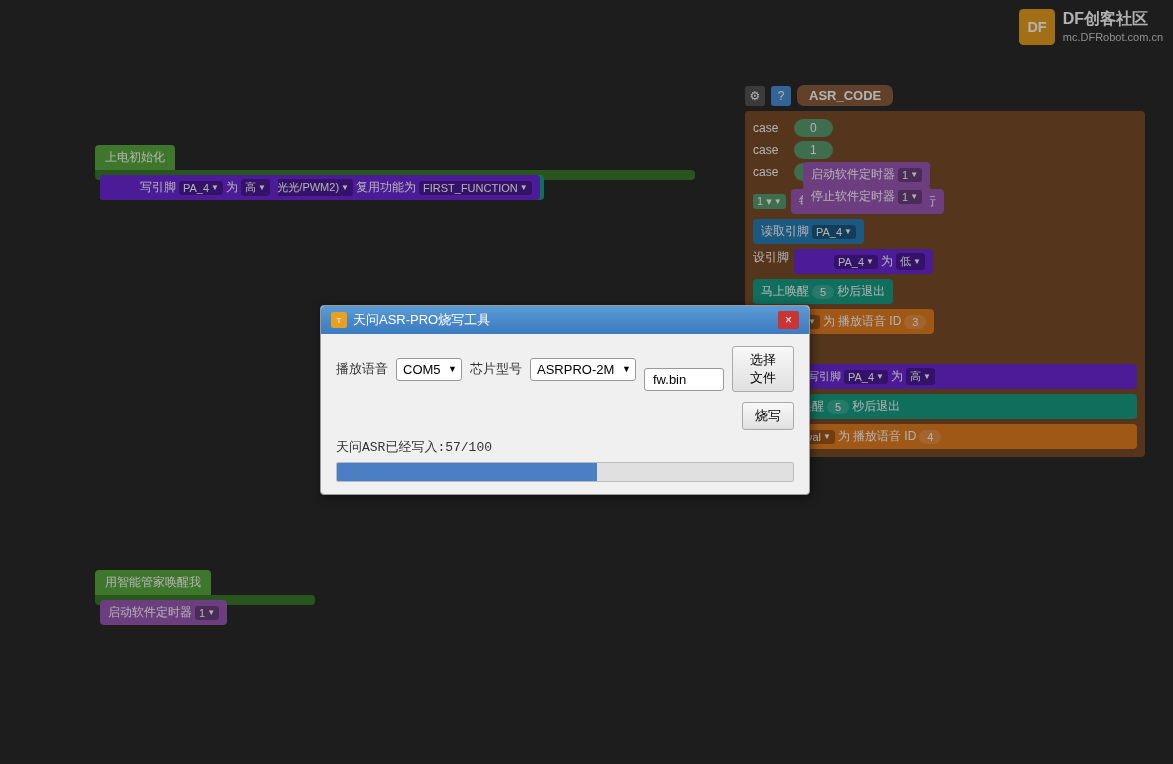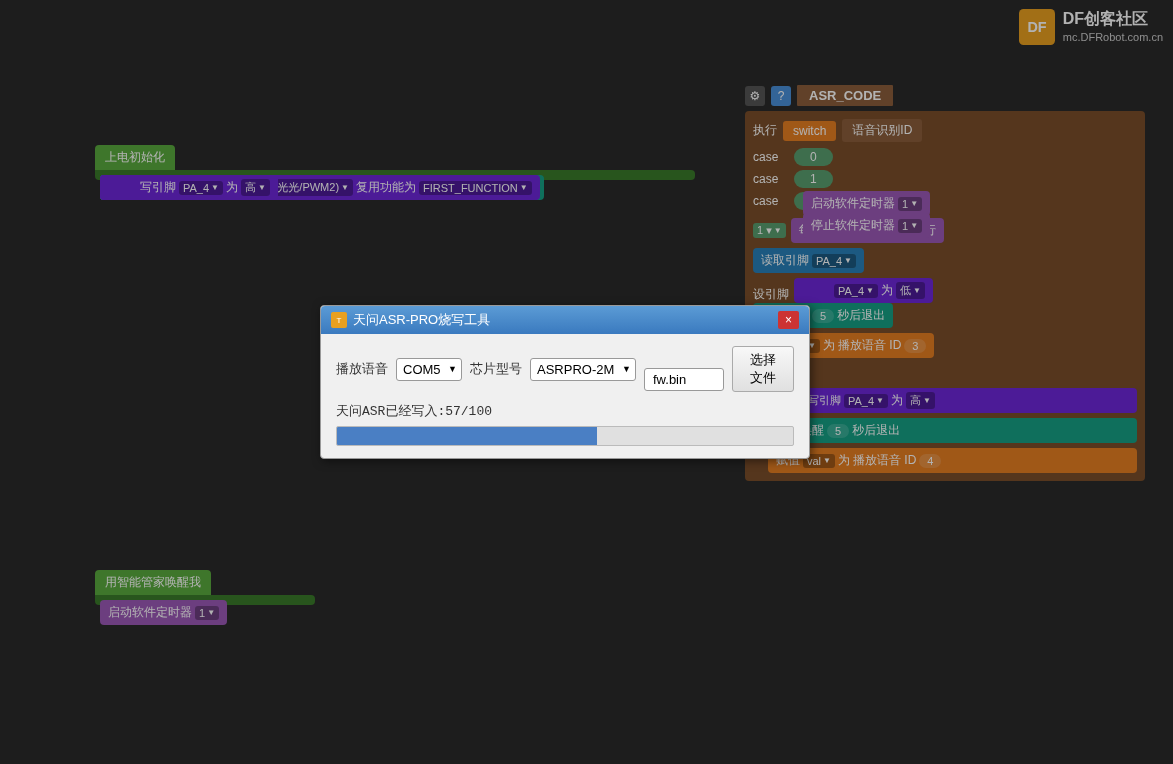--- a/index.html
+++ b/index.html
@@ -369,30 +369,25 @@
         <span class="dropdown">1</span>
       </div>
     </div>
   </div>
 
   <div style="position:absolute;top:85px;left:745px;width:400px;">
 
     <div style="display:flex;align-items:center;gap:6px;margin-bottom:5px;">
       <div class="asr-icon asr-icon-gear">⚙</div>
       <div class="asr-icon asr-icon-q">?</div>
-      <div style="background:#8b5e3c;color:#fff;padding:3px 12px;border-radius:1px;font-size:13px;font-weight:bold;">ASR_CODE</div>
+      <div style="background:#8b5e3c;color:#fff;padding:3px 12px;border-radius:7px;font-size:13px;font-weight:bold;">ASR_CODE</div>
     </div>
 
     <div style="background:#7a4e2a;border-radius:4px;padding:8px;">
 
-      <div style="display:flex;align-items:center;gap:6px;margin-bottom:6px;">
-        <span style="color:#fff;font-size:12px;">执行</span>
-        <div style="background:#e67e22;color:#fff;padding:3px 10px;border-radius:3px;font-size:12px;">switch</div>
-        <div style="background:#8b5e3c;color:#fff;padding:3px 10px;border-radius:3px;font-size:12px;">语音识别ID</div>
-      </div>
 
       <div style="display:flex;align-items:center;gap:6px;margin-bottom:4px;">
         <span style="color:#fff;font-size:12px;min-width:35px;">case</span>
         <div style="background:#5a9e6f;color:#fff;padding:2px 16px;border-radius:10px;font-size:12px;">0</div>
       </div>
 
       <div style="display:flex;align-items:center;gap:6px;margin-bottom:3px;">
         <span style="color:#fff;font-size:12px;min-width:35px;">case</span>
         <div style="background:#5a9e6f;color:#fff;padding:2px 16px;border-radius:10px;font-size:12px;">1</div>
       </div>
@@ -424,21 +419,21 @@
         </div>
       </div>
 
       <div style="display:flex;align-items:center;gap:5px;margin-bottom:5px;">
         <div class="block block-blue" style="position:static;">
           <span>读取引脚</span>
           <span class="dropdown">PA_4</span>
         </div>
       </div>
 
-      <div style="display:flex;align-items:flex-end;gap:5px;">
+      <div style="display:flex;align-items:flex-start;gap:5px;margin-bottom:5px;">
         <span style="color:#fff;font-size:12px;">设引脚</span>
         <div class="block block-green" style="position:static;">
           <span class="dropdown">PA_4</span>
           <span>为</span>
           <span class="dropdown">低</span>
         </div>
       </div>
 
       <div style="display:flex;align-items:center;gap:5px;margin-bottom:5px;">
         <div class="block block-teal" style="position:static;">
@@ -520,20 +515,23 @@
         <span class="dialog-label">芯片型号</span>
         <div class="select-wrapper">
           <select class="dialog-select">
             <option>ASRPRO-2M</option>
           </select>
         </div>
         <input class="dialog-input" type="text" value="fw.bin" style="width: 80px; margin-top: 21px;">
         <button class="dialog-button">选择文件</button>
       </div>
 
+      <div style="display:flex;justify-content:flex-end;margin-bottom:8px;">
+        <button class="dialog-button">烧写</button>
+      </div>
 
       <div class="dialog-progress-text">天问ASR已经写入:57/100</div>
 
       <div class="progress-bar-container">
         <div class="progress-bar-fill" style="width: 57%;"></div>
       </div>
     </div>
   </div>
 
 </div>

